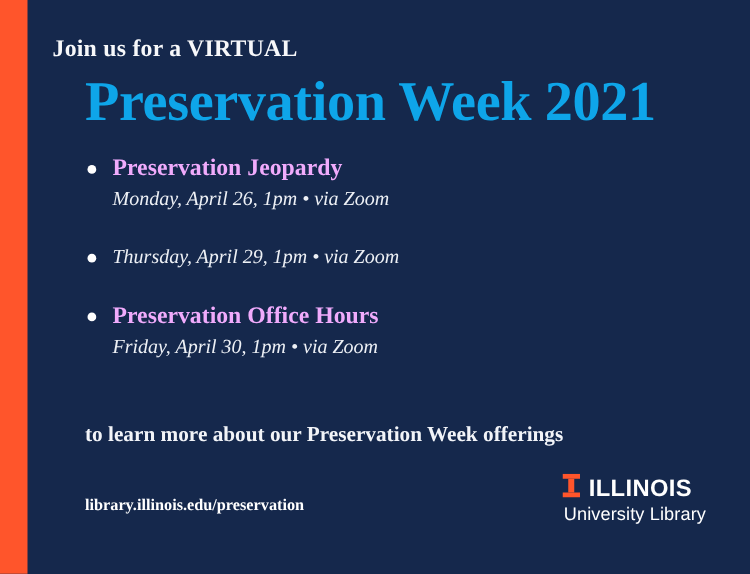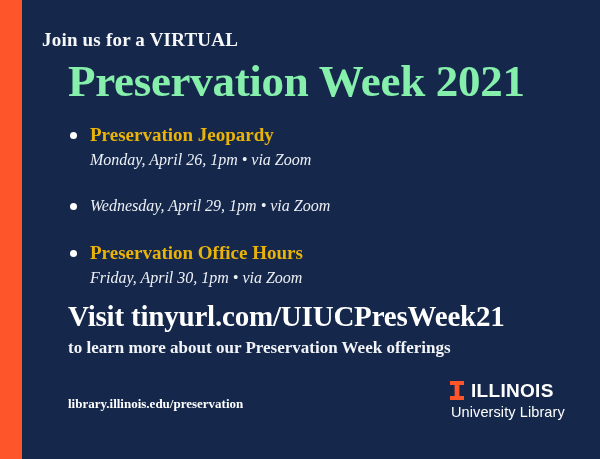--- a/index.html
+++ b/index.html
@@ -52,21 +52,21 @@
     letter-spacing: 0.2px;
     white-space: nowrap;
   }
 
   .main-title {
     position: absolute;
     left: 46px;
     top: 58px;
     font-size: 45px;
     font-weight: bold;
-    color: #86efac;
+    color: #0ea5e9;
     letter-spacing: -0.3px;
     white-space: nowrap;
     line-height: 1.05;
   }
 
   
   #event-list {
     position: absolute;
     left: 44px;
     top: 124px;
@@ -85,21 +85,21 @@
     top: 8px;
     width: 7px;
     height: 7px;
     border-radius: 50%;
     background: #ffffff;
   }
 
   .event-title {
     font-size: 19px;
     font-weight: bold;
-    color: #eab308;
+    color: #f0abfc;
     line-height: 1.2;
     white-space: nowrap;
   }
 
   .event-meta {
     font-size: 16px;
     font-style: italic;
     color: #edf0f5;
     line-height: 1.35;
     margin-top: 2px;
@@ -141,20 +141,21 @@
 
   #logo {
     position: absolute;
     left: 428px;
     top: 381px;
     width: 130px;
   }
 
   .logo-top {
     display: flex;
+    align-items: center;
     gap: 7px;
     height: 20px;
   }
 
   .logo-i {
     display: block;
   }
 
   .logo-wordmark {
     font-family: "Liberation Sans", "DejaVu Sans", sans-serif;
@@ -192,32 +193,31 @@
     <div id="event-list">
 
       <div class="event-item">
         <span class="event-bullet"></span>
         <div class="event-title">Preservation Jeopardy</div>
         <div class="event-meta">Monday, April 26, 1pm • via Zoom</div>
       </div>
 
       <div class="event-item">
         <span class="event-bullet"></span>
-        <div class="event-meta">Wednesday, April 29, 1pm • via Zoom</div>
+        <div class="event-meta">Thursday, April 29, 1pm • via Zoom</div>
       </div>
 
       <div class="event-item">
         <span class="event-bullet"></span>
         <div class="event-title">Preservation Office Hours</div>
         <div class="event-meta">Friday, April 30, 1pm • via Zoom</div>
       </div>
 
     </div>
 
-    <div class="cta-url">Visit tinyurl.com/UIUCPresWeek21</div>
     <div class="cta-sub">to learn more about our Preservation Week offerings</div>
 
     <div class="footer-url">library.illinois.edu/preservation</div>
 
     <div id="logo">
       <div class="logo-top">
         <span class="logo-i">
           <svg width="14" height="19" viewBox="0 0 14 19" xmlns="http://www.w3.org/2000/svg">
             <rect x="0" y="0" width="14" height="4" fill="#ff552b"></rect>
             <rect x="4.6" y="4" width="4.8" height="11" fill="#ff552b"></rect>

